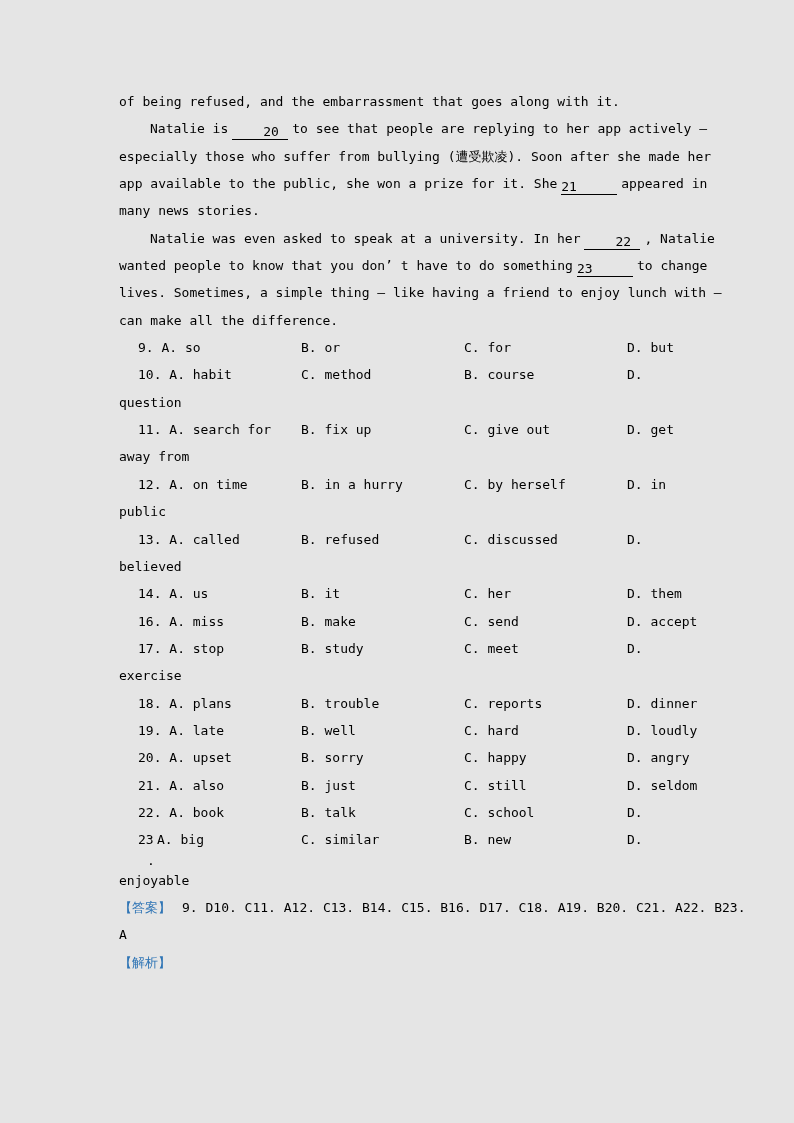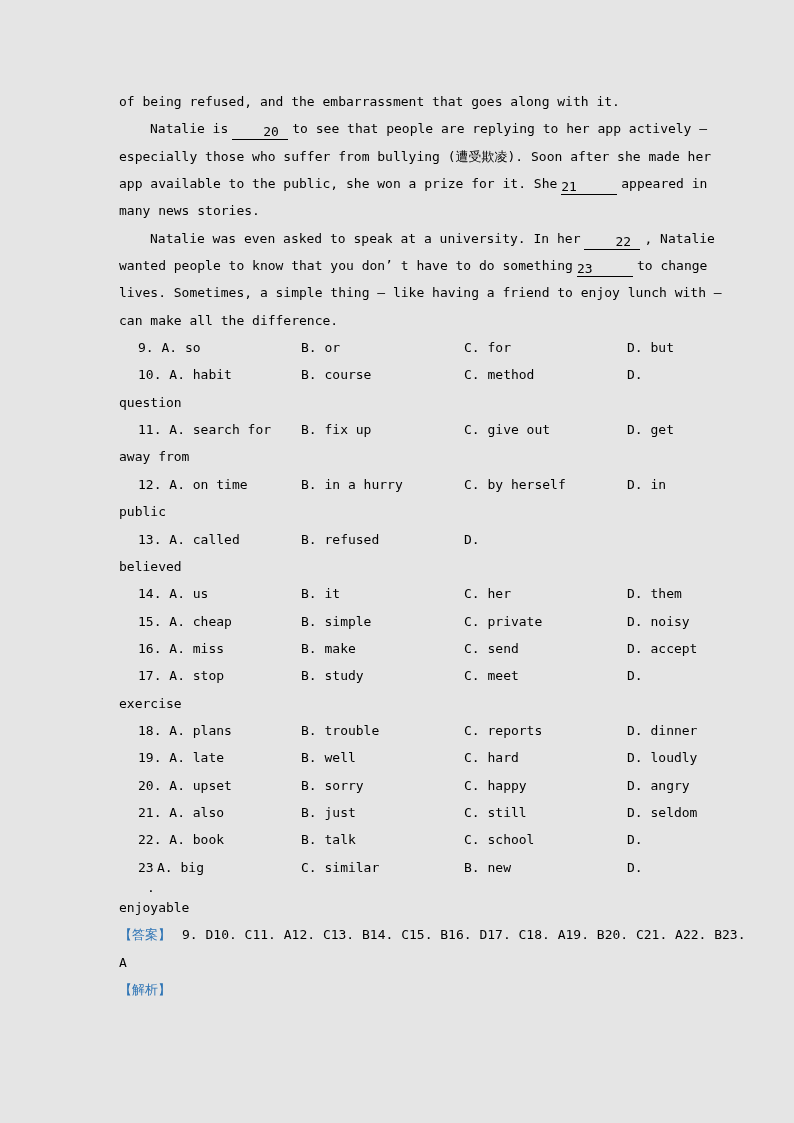--- a/index.html
+++ b/index.html
@@ -59,22 +59,22 @@
   <div>
     <div class="qrow">
         <span class="qc">9. A. so</span>
         <span class="qc">B. or</span>
         <span class="qc">C. for</span>
         <span class="qc">D. but</span>
       </div>
 
     <div class="qrow">
         <span class="qc">10. A. habit</span>
+        <span class="qc">C. method</span>
         <span class="qc">B. course</span>
-        <span class="qc">C. method</span>
         <span class="qc">D.</span>
       </div>
     <div class="cont">question</div>
 
     <div class="qrow">
         <span class="qc">11. A. search for</span>
         <span class="qc">B. fix up</span>
         <span class="qc">C. give out</span>
         <span class="qc">D. get</span>
       </div>
@@ -84,37 +84,32 @@
         <span class="qc">12. A. on time</span>
         <span class="qc">B. in a hurry</span>
         <span class="qc">C. by herself</span>
         <span class="qc">D. in</span>
       </div>
     <div class="cont">public</div>
 
     <div class="qrow">
         <span class="qc">13. A. called</span>
         <span class="qc">B. refused</span>
+        <span class="qc">C. discussed</span>
         <span class="qc">D.</span>
       </div>
     <div class="cont">believed</div>
 
     <div class="qrow">
         <span class="qc">14. A. us</span>
         <span class="qc">B. it</span>
         <span class="qc">C. her</span>
         <span class="qc">D. them</span>
       </div>
 
-    <div class="qrow">
-        <span class="qc">15. A. cheap</span>
-        <span class="qc">B. simple</span>
-        <span class="qc">C. private</span>
-        <span class="qc">D. noisy</span>
-      </div>
 
     <div class="qrow">
         <span class="qc">16. A. miss</span>
         <span class="qc">B. make</span>
         <span class="qc">C. send</span>
         <span class="qc">D. accept</span>
       </div>
 
     <div class="qrow">
         <span class="qc">17. A. stop</span>

